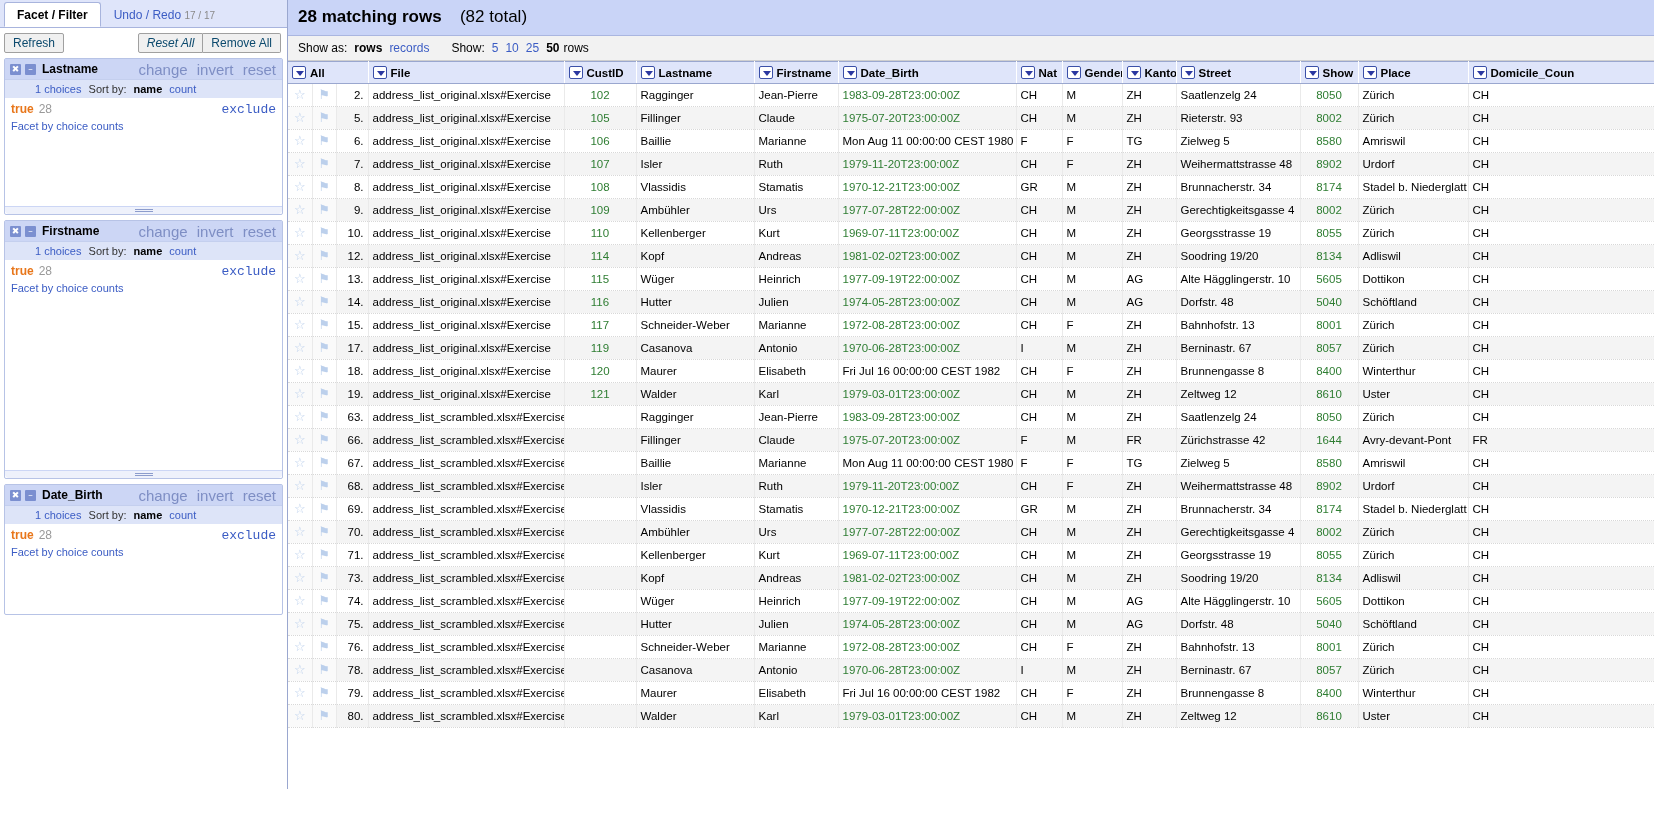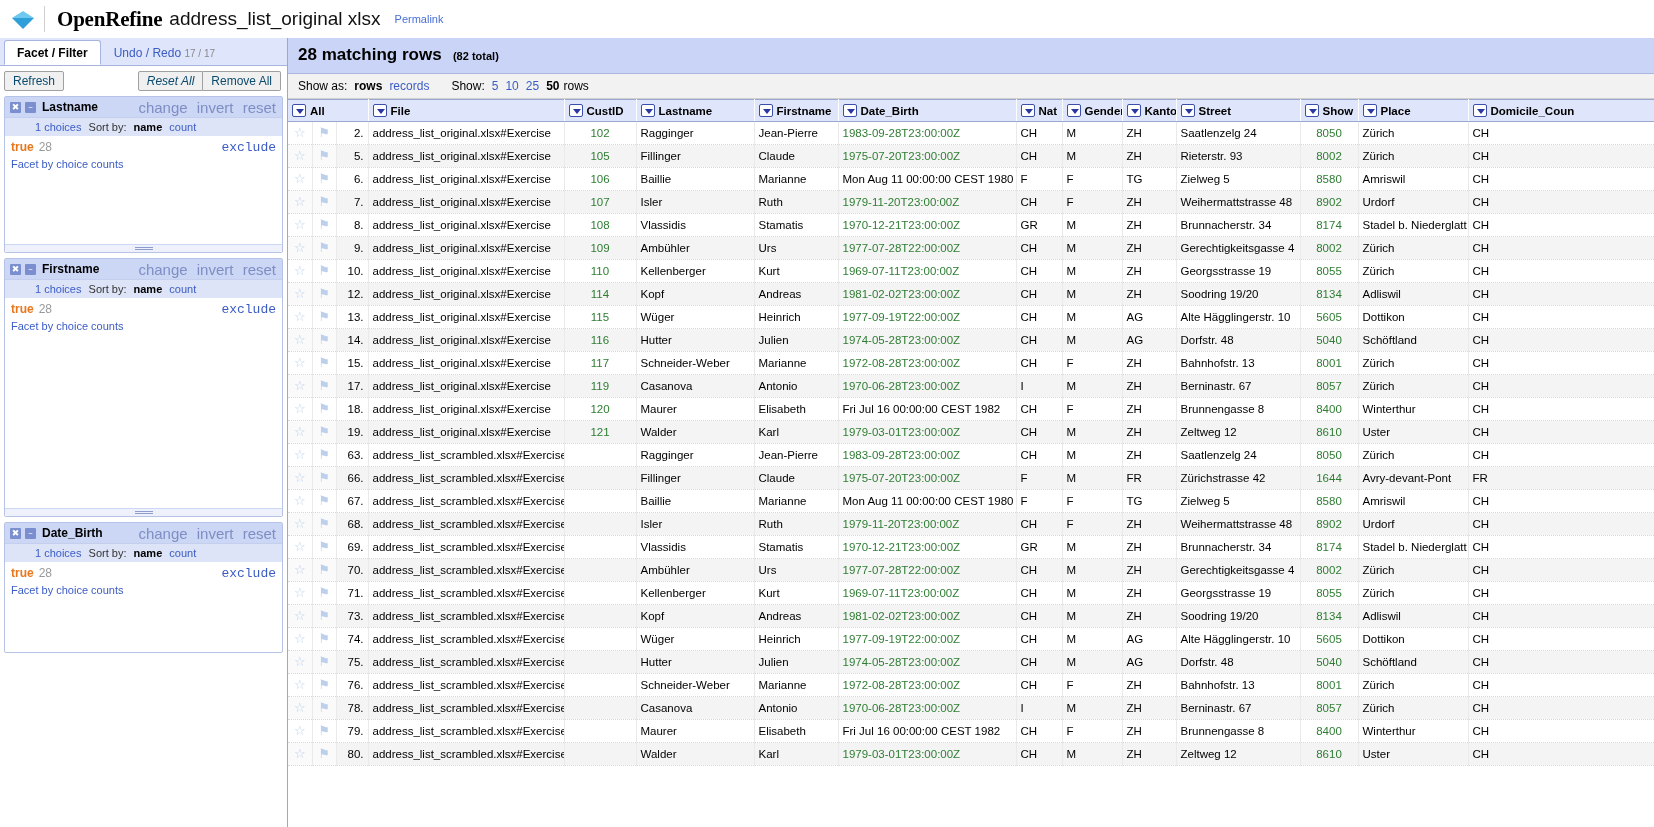--- a/index.html
+++ b/index.html
@@ -203,23 +203,23 @@
     padding: 7px 10px 8px 10px;
     border-bottom: 1px solid #aab6e0;
   }
   .main-head h1 {
     margin: 0;
     font-size: 17px;
     font-weight: bold;
     display: inline;
   }
   .main-head .total {
-    font-size: 11px;
-    font-weight: bold;
-    margin-left: 8px;
+    font-size: 17px;
+    font-weight: normal;
+    margin-left: 15px;
   }
   .controls {
     background: #f2f2f2;
     border-bottom: 1px solid #cfcfcf;
     padding: 5px 10px;
     font-size: 12px;
     display: flex;
     align-items: center;
     gap: 4px;
   }
@@ -286,30 +286,20 @@
   td.num { text-align: center; color: #2e7d32; padding-right: 6px; }
   td.date { color: #2e7d32; }
   td.date.nondate { color: #000; }
   .star, .flag { color: #bcd0ec; font-size: 13px; cursor: pointer; line-height: 18px; }
 </style>
 </head>
 <body>
 
 <div id="app">
 
-  <div class="logobar">
-    <span class="gem">
-      <span class="top"></span>
-        <span class="bot"></span>
-    </span>
-    <span class="logo-divider"></span>
-    <span class="brand">OpenRefine</span>
-    <span class="proj-name">address_list_original xlsx</span>
-    <span class="permalink">Permalink</span>
-  </div>
 
   <div class="body-row">
 
     <div class="sidebar">
 
       <div class="tabbar">
         <div class="tab">
           <span>Facet / Filter</span>
         </div>
         <div class="tab inactive">

